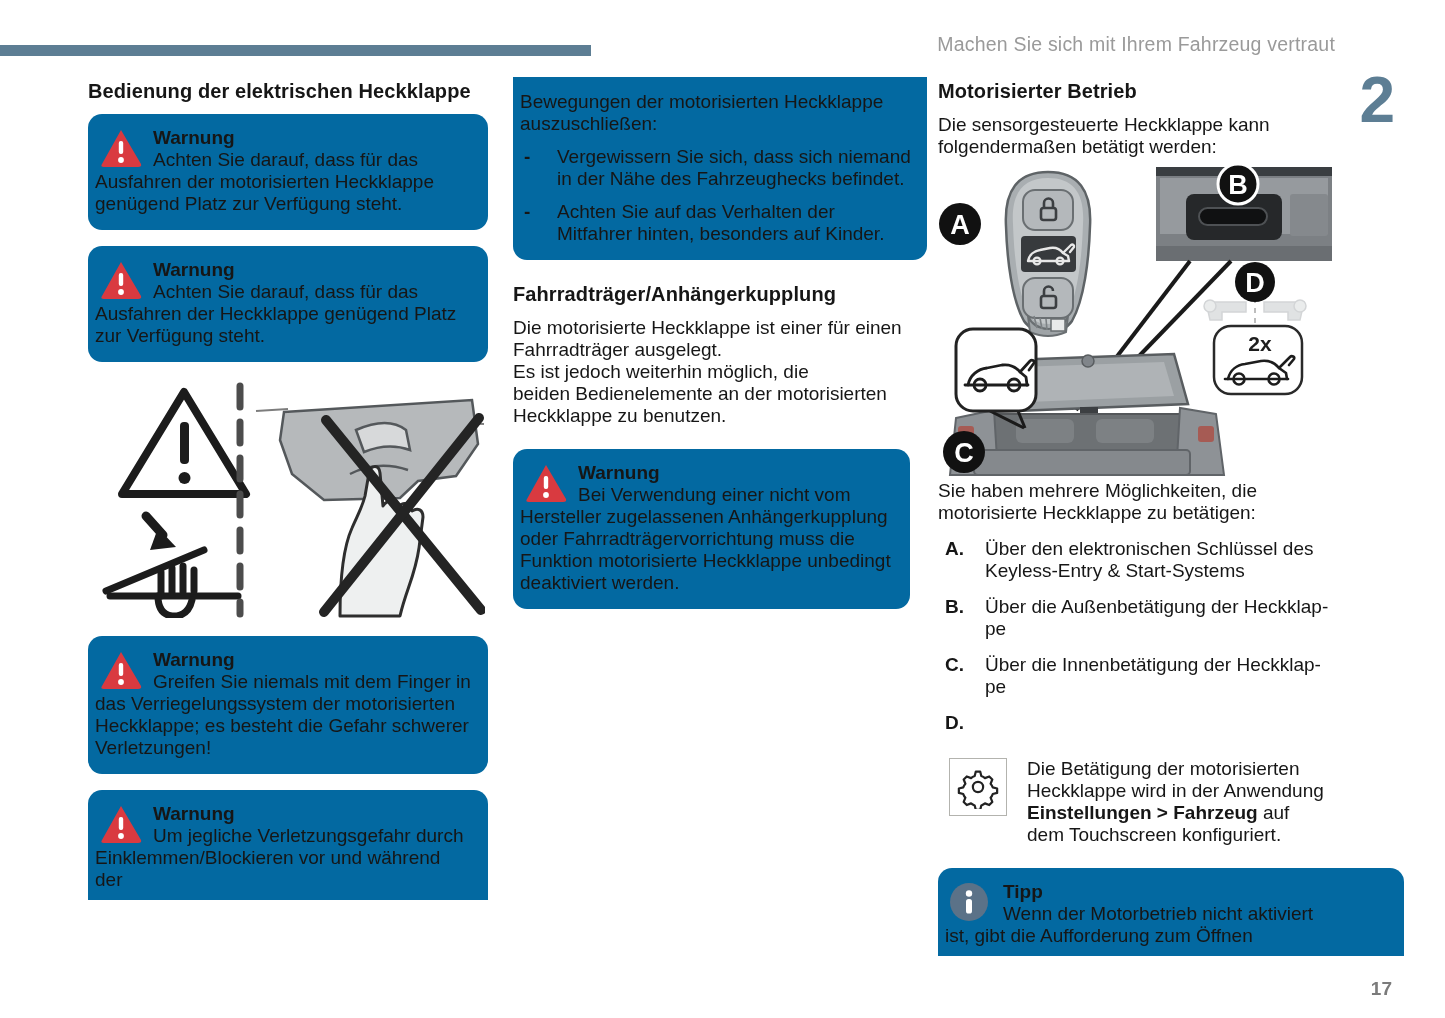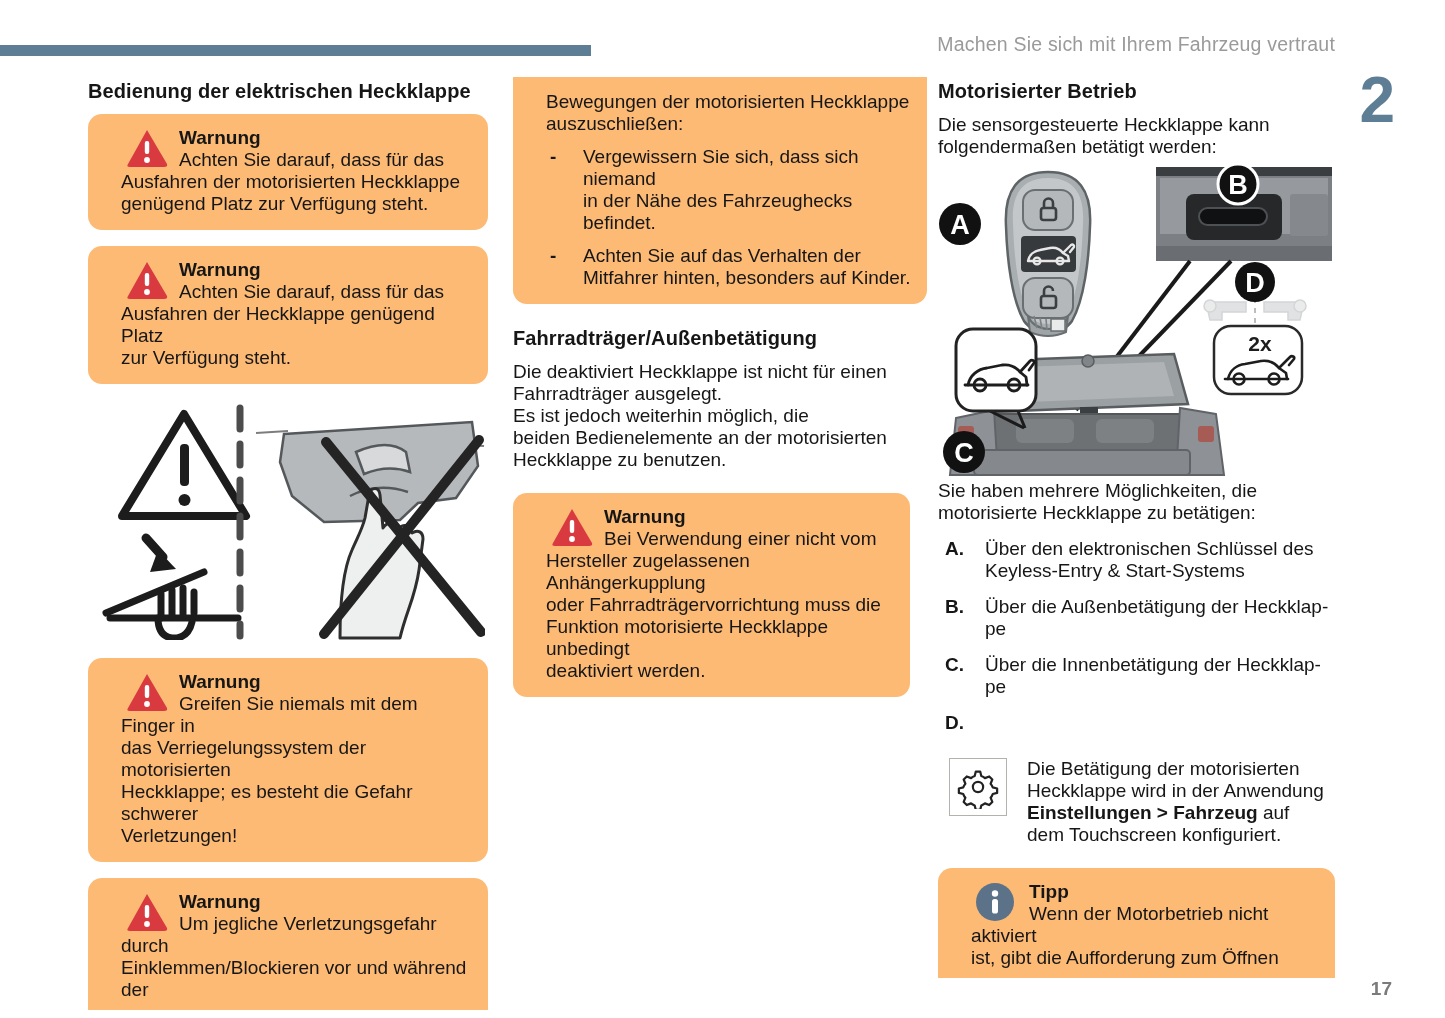--- a/index.html
+++ b/index.html
@@ -16,21 +16,21 @@
 
   .col { position:absolute; width:400px; font-size:19px; line-height:22px; }
   #col-left  { left:88px;  top:79px; }
   #col-mid   { left:513px; top:77px; width:414px; }
   #col-right { left:938px; top:79px; }
 
   .sec-title { font-size:20px; font-weight:bold; line-height:24px; margin-bottom:11px; letter-spacing:0.1px; }
   .lead { white-space:pre-line; margin-bottom:4px; }
 
   .warn-box, .tip-box, .cont-box {
-    background:#fdba74; border-radius:14px; padding:13px 15px 15px 33px; margin-bottom:16px;
+    background:#0369a1; border-radius:14px; padding:13px 15px 15px 7px; margin-bottom:16px;
   }
   .cut-bottom { border-radius:14px 14px 0 0; padding-bottom:9px; margin-bottom:0; }
   .cont-box { border-radius:0 0 14px 14px; padding-top:14px; }
 
   .warn-icon { float:left; width:44px; height:40px; margin:1px 10px 0 4px; }
   .tip-icon  { float:left; width:40px; height:40px; margin:1px 14px 0 4px; }
   .box-title { font-weight:bold; }
   .box-text  { white-space:pre-line; }
 
   .bullet-row { display:flex; margin-top:11px; }
@@ -155,22 +155,22 @@
         <span class="bullet-text">Vergewissern Sie sich, dass sich niemand
 in der Nähe des Fahrzeughecks befindet.</span>
       </div>
       <div class="bullet-row">
         <span class="bullet-marker">-</span>
         <span class="bullet-text">Achten Sie auf das Verhalten der
 Mitfahrer hinten, besonders auf Kinder.</span>
       </div>
     </div>
 
-    <div class="sec-title" style="margin-top:22px;">Fahrradträger/Außenbetätigung</div>
-    <div class="para">Die deaktiviert Heckklappe ist nicht für einen
+    <div class="sec-title" style="margin-top:22px;">Fahrradträger/Anhängerkupplung</div>
+    <div class="para">Die motorisierte Heckklappe ist einer für einen
 Fahrradträger ausgelegt.</div>
     <div class="para">Es ist jedoch weiterhin möglich, die
 beiden Bedienelemente an der motorisierten
 Heckklappe zu benutzen.</div>
 
     <div class="warn-box" style="margin-top:22px; width:397px;">
       <svg class="warn-icon" viewBox="0 0 44 40">
         <path d="M22 2 L42 36 Q43 39 39 39 L5 39 Q1 39 3 36 Z" fill="#d93a40"></path>
         <rect x="19.8" y="13" width="4.4" height="13" rx="2" fill="#fff"></rect>
         <circle cx="22" cy="32" r="2.9" fill="#fff"></circle>
@@ -313,21 +313,21 @@
     <div class="config-note">
       <div class="config-icon-box">
         <svg width="44" height="44" viewBox="0 0 60 60">
           <path d="M27 9 h6 l1.5 6 a16 16 0 0 1 5 2.9 l5.8 -2.3 l4.2 4.2 l-2.3 5.8 a16 16 0 0 1 2.9 5 l6 1.5 v6 l-6 1.5 a16 16 0 0 1 -2.9 5 l2.3 5.8 l-4.2 4.2 l-5.8 -2.3 a16 16 0 0 1 -5 2.9 l-1.5 6 h-6 l-1.5 -6 a16 16 0 0 1 -5 -2.9 l-5.8 2.3 l-4.2 -4.2 l2.3 -5.8 a16 16 0 0 1 -2.9 -5 l-6 -1.5 v-6 l6 -1.5 a16 16 0 0 1 2.9 -5 l-2.3 -5.8 l4.2 -4.2 l5.8 2.3 a16 16 0 0 1 5 -2.9 Z" fill="none" stroke="#222" stroke-width="3" stroke-linejoin="round"></path>
           <circle cx="30" cy="30" r="7" fill="none" stroke="#222" stroke-width="3"></circle>
         </svg>
       </div>
       <div class="config-text"><span>Die Betätigung der motorisierten Heckklappe wird in der Anwendung </span><span class="config-bold">Einstellungen &gt; Fahrzeug</span><span> auf dem Touchscreen konfiguriert.</span></div>
     </div>
 
-    <div class="tip-box cut-bottom" style="margin-top:22px; width:397px;">
+    <div class="tip-box cut-bottom" style="margin-top:22px; width:466px;">
       <svg class="tip-icon" viewBox="0 0 40 40">
         <circle cx="20" cy="20" r="19" fill="#5b7288"></circle>
         <circle cx="20" cy="11.5" r="3.2" fill="#fff"></circle>
         <rect x="17" y="17" width="6" height="14.5" rx="2.6" fill="#fff"></rect>
       </svg>
       <span class="box-title">Tipp</span>
       <div class="box-text">Wenn der Motorbetrieb nicht aktiviert
 ist, gibt die Aufforderung zum Öffnen</div>
     </div>
   </div>

